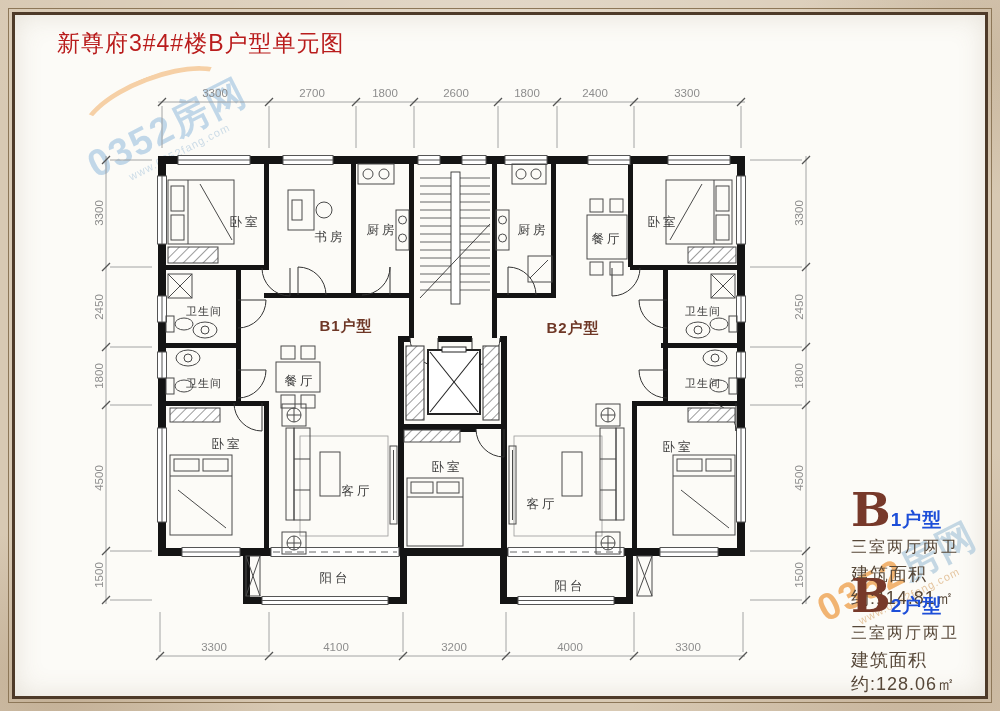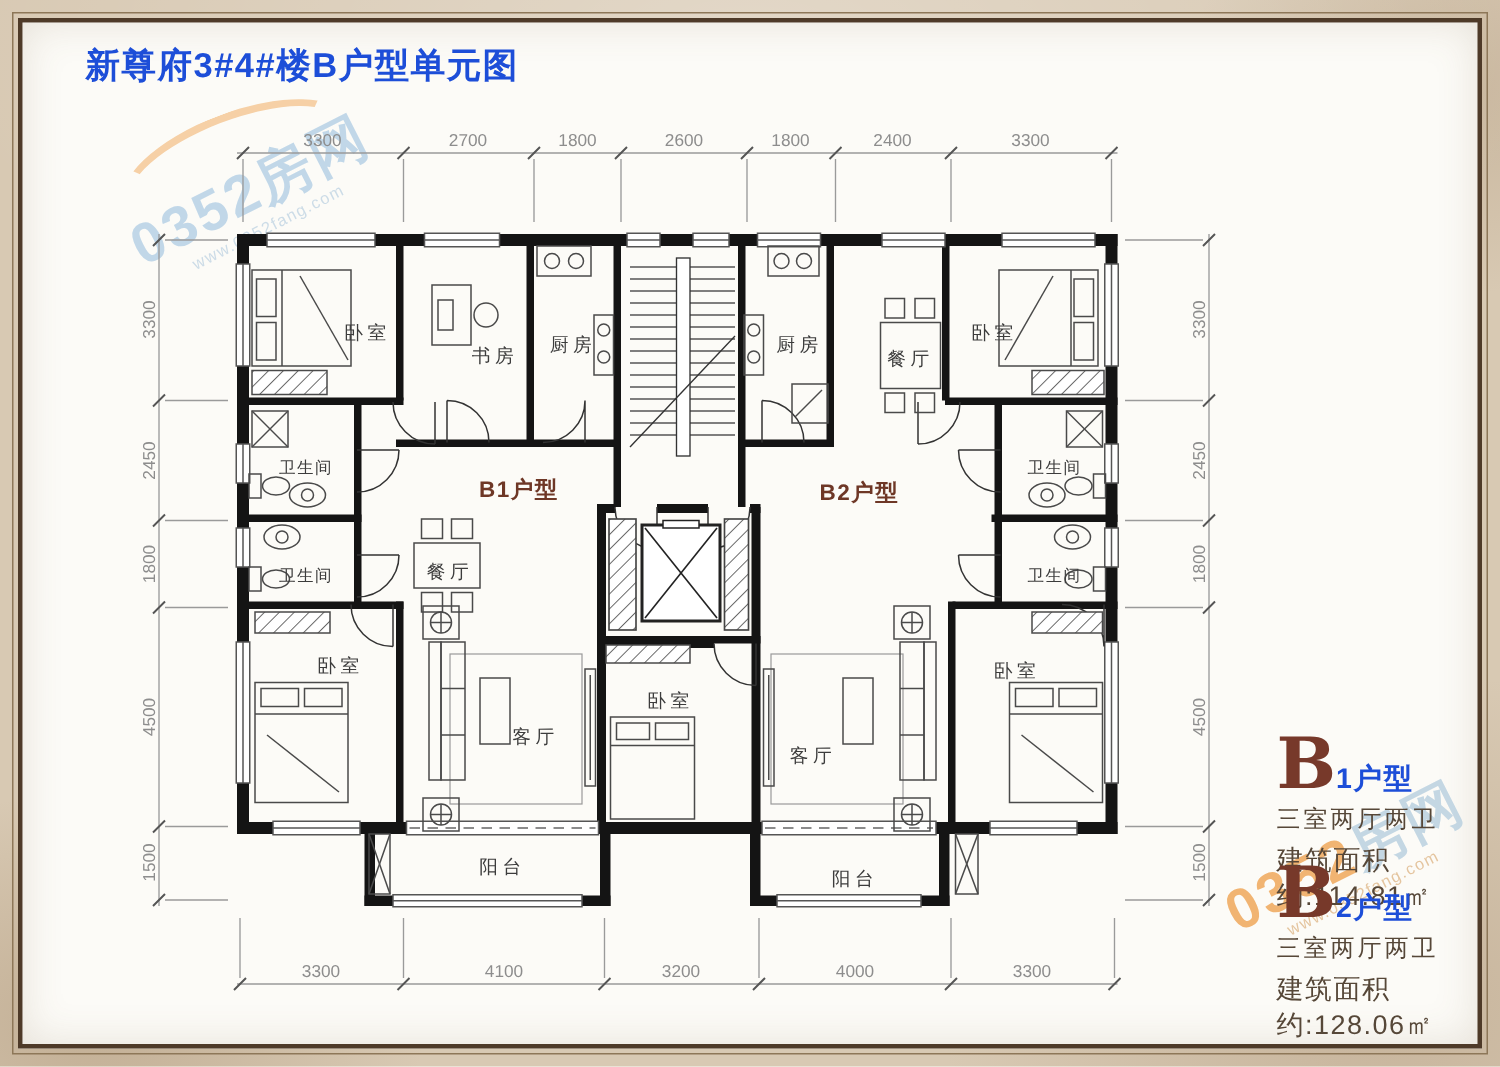--- a/index.html
+++ b/index.html
@@ -13,21 +13,21 @@
       radial-gradient(420px 320px at 92% 94%, rgba(150,120,88,.26), transparent 70%),
       #d8c9b3;
   }
   .frame-outer{position:absolute;inset:8px;border:1px solid #8d7758;pointer-events:none;}
   .frame-inner{
     position:absolute;inset:12px;border:3px solid #4e3a28;background:#fcfbf7;
     box-shadow:inset 0 0 28px rgba(120,95,60,.16);
   }
   .page-title{
     position:absolute;left:57px;top:28px;z-index:4;
-    font-size:23px;font-weight:bold;color:#1d4ed8;letter-spacing:1px;
+    font-size:23px;font-weight:normal;color:#b91c1c;letter-spacing:1px;
   }
   svg.plan{position:absolute;left:0;top:0;z-index:3;}
   
   .wm{position:absolute;z-index:2;text-align:center;transform:rotate(-27deg);pointer-events:none;}
   .wm .swoosh{width:150px;height:56px;border:5px solid transparent;border-top-color:#f4c28b;
               border-radius:50%;margin:0 auto -30px auto;transform:rotate(6deg);}
   .wm .brand{font-size:38px;font-weight:bold;letter-spacing:2px;line-height:38px;}
   .wm .url{font-size:11px;letter-spacing:1px;margin-top:2px;}
   .wm-tl{left:52px;top:74px;width:220px;opacity:.75;}
   .wm-tl .brand{color:#aecce4;}

